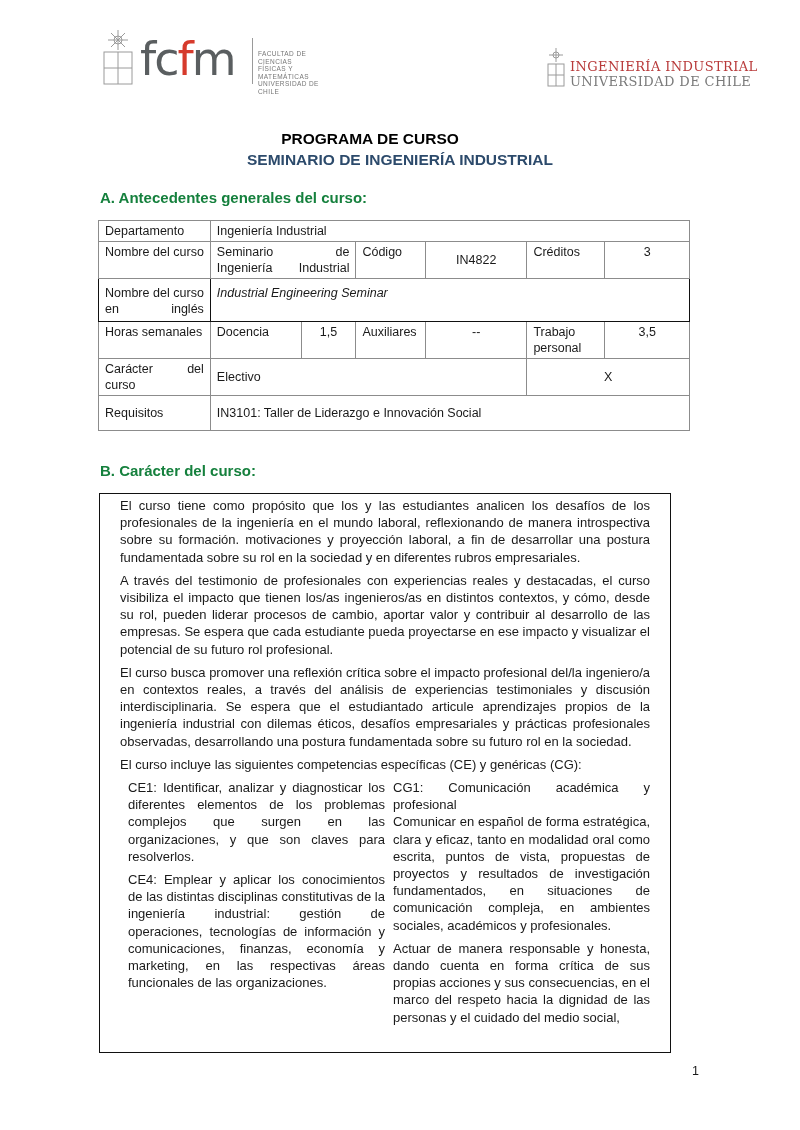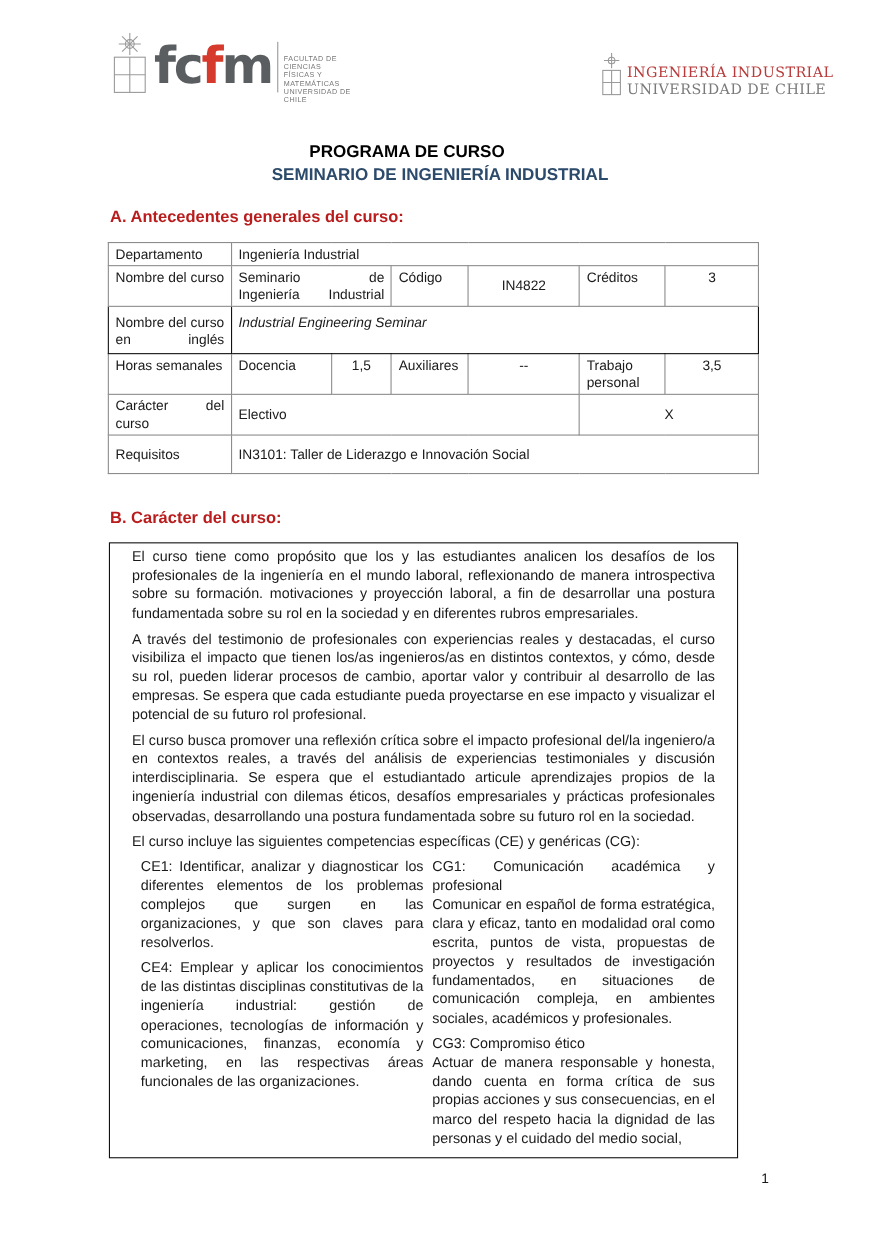--- a/index.html
+++ b/index.html
@@ -2,40 +2,40 @@
 <html><head>
 <meta charset="utf-8">
 <style>
   html, body { margin: 0; padding: 0; background: #ffffff; }
   body { width: 800px; height: 1130px; position: relative; overflow: hidden;
          font-family: "Liberation Sans", "DejaVu Sans", sans-serif; color: #1a1a1a; }
 
   
   .logo-left { position: absolute; left: 100px; top: 30px; width: 240px; height: 60px; }
   .crest { position: absolute; left: 0; top: 0; width: 36px; height: 58px; }
-  .fcfm-text { position: absolute; left: 40px; top: 4px; font-size: 46px; font-weight: bold;
+  .fcfm-text { position: absolute; left: 40px; top: 4px; font-size: 46px; font-weight: normal;
                color: #5a5e60; letter-spacing: -2px; font-family: "DejaVu Sans", sans-serif; line-height: 50px; }
   .fcfm-text .red { color: #d63a2c; }
   .fcfm-sep { position: absolute; left: 152px; top: 8px; width: 1px; height: 46px; background: #9a9a9a; }
   .fcfm-sub { position: absolute; left: 158px; top: 20px; font-size: 6.5px; line-height: 7.5px;
               color: #777; letter-spacing: 0.4px; text-transform: uppercase; }
 
   .logo-right { position: absolute; left: 546px; top: 48px; width: 190px; height: 46px; }
   .crest-r { position: absolute; left: 0; top: 0; width: 20px; height: 40px; }
   .ii-line1 { position: absolute; left: 24px; top: 11px; font-family: "DejaVu Serif", serif; font-size: 13px;
               color: #b83a3a; letter-spacing: 0.4px; white-space: nowrap; }
   .ii-line2 { position: absolute; left: 24px; top: 26px; font-family: "DejaVu Serif", serif; font-size: 13px;
               color: #7a7a7a; letter-spacing: 0.4px; white-space: nowrap; }
 
   
   .title1 { position: absolute; left: 0; width: 740px; top: 130px; text-align: center;
             font-weight: bold; font-size: 15.5px; color: #000; }
   .title2 { position: absolute; left: 0; width: 800px; top: 151px; text-align: center;
             font-weight: bold; font-size: 15.5px; color: #2c4a6b; }
-  .section-h { position: absolute; left: 100px; font-weight: bold; font-size: 15px; color: #b91c1c; }
+  .section-h { position: absolute; left: 100px; font-weight: bold; font-size: 15px; color: #15803d; }
   .sec-a { top: 189px; }
   .sec-b { top: 462px; }
 
   
   table.info { position: absolute; left: 98px; top: 220px; width: 592px; border-collapse: collapse;
                font-size: 12.5px; table-layout: fixed; }
   table.info td { border: 1px solid #8c8c8c; padding: 2px 6px; vertical-align: top; line-height: 16px; }
   table.info tr.thick td { border: 1.5px solid #111; }
   .just { text-align: justify; text-align-last: justify; }
   .cen { text-align: center; }
@@ -158,20 +158,19 @@
     <div class="comp-col">
       <p>CE1: Identificar, analizar y diagnosticar los diferentes elementos de los problemas complejos que surgen en las organizaciones, y que son claves para resolverlos.</p>
       <p>CE4: Emplear y aplicar los conocimientos de las distintas disciplinas constitutivas de la ingeniería industrial: gestión de operaciones, tecnologías de información y comunicaciones, finanzas, economía y marketing, en las respectivas áreas funcionales de las organizaciones.</p>
     </div>
     <div class="comp-col">
       <p>
         <span class="comp-title">CG1: Comunicación académica y profesional</span>
         <span>Comunicar en español de forma estratégica, clara y eficaz, tanto en modalidad oral como escrita, puntos de vista, propuestas de proyectos y resultados de investigación fundamentados, en situaciones de comunicación compleja, en ambientes sociales, académicos y profesionales.</span>
       </p>
       <p>
-        <span class="comp-title">CG3: Compromiso ético</span>
         <span>Actuar de manera responsable y honesta, dando cuenta en forma crítica de sus propias acciones y sus consecuencias, en el marco del respeto hacia la dignidad de las personas y el cuidado del medio social,</span>
       </p>
     </div>
   </div>
 </div>
 
 <div class="page-num">1</div>
 
 </body></html>

